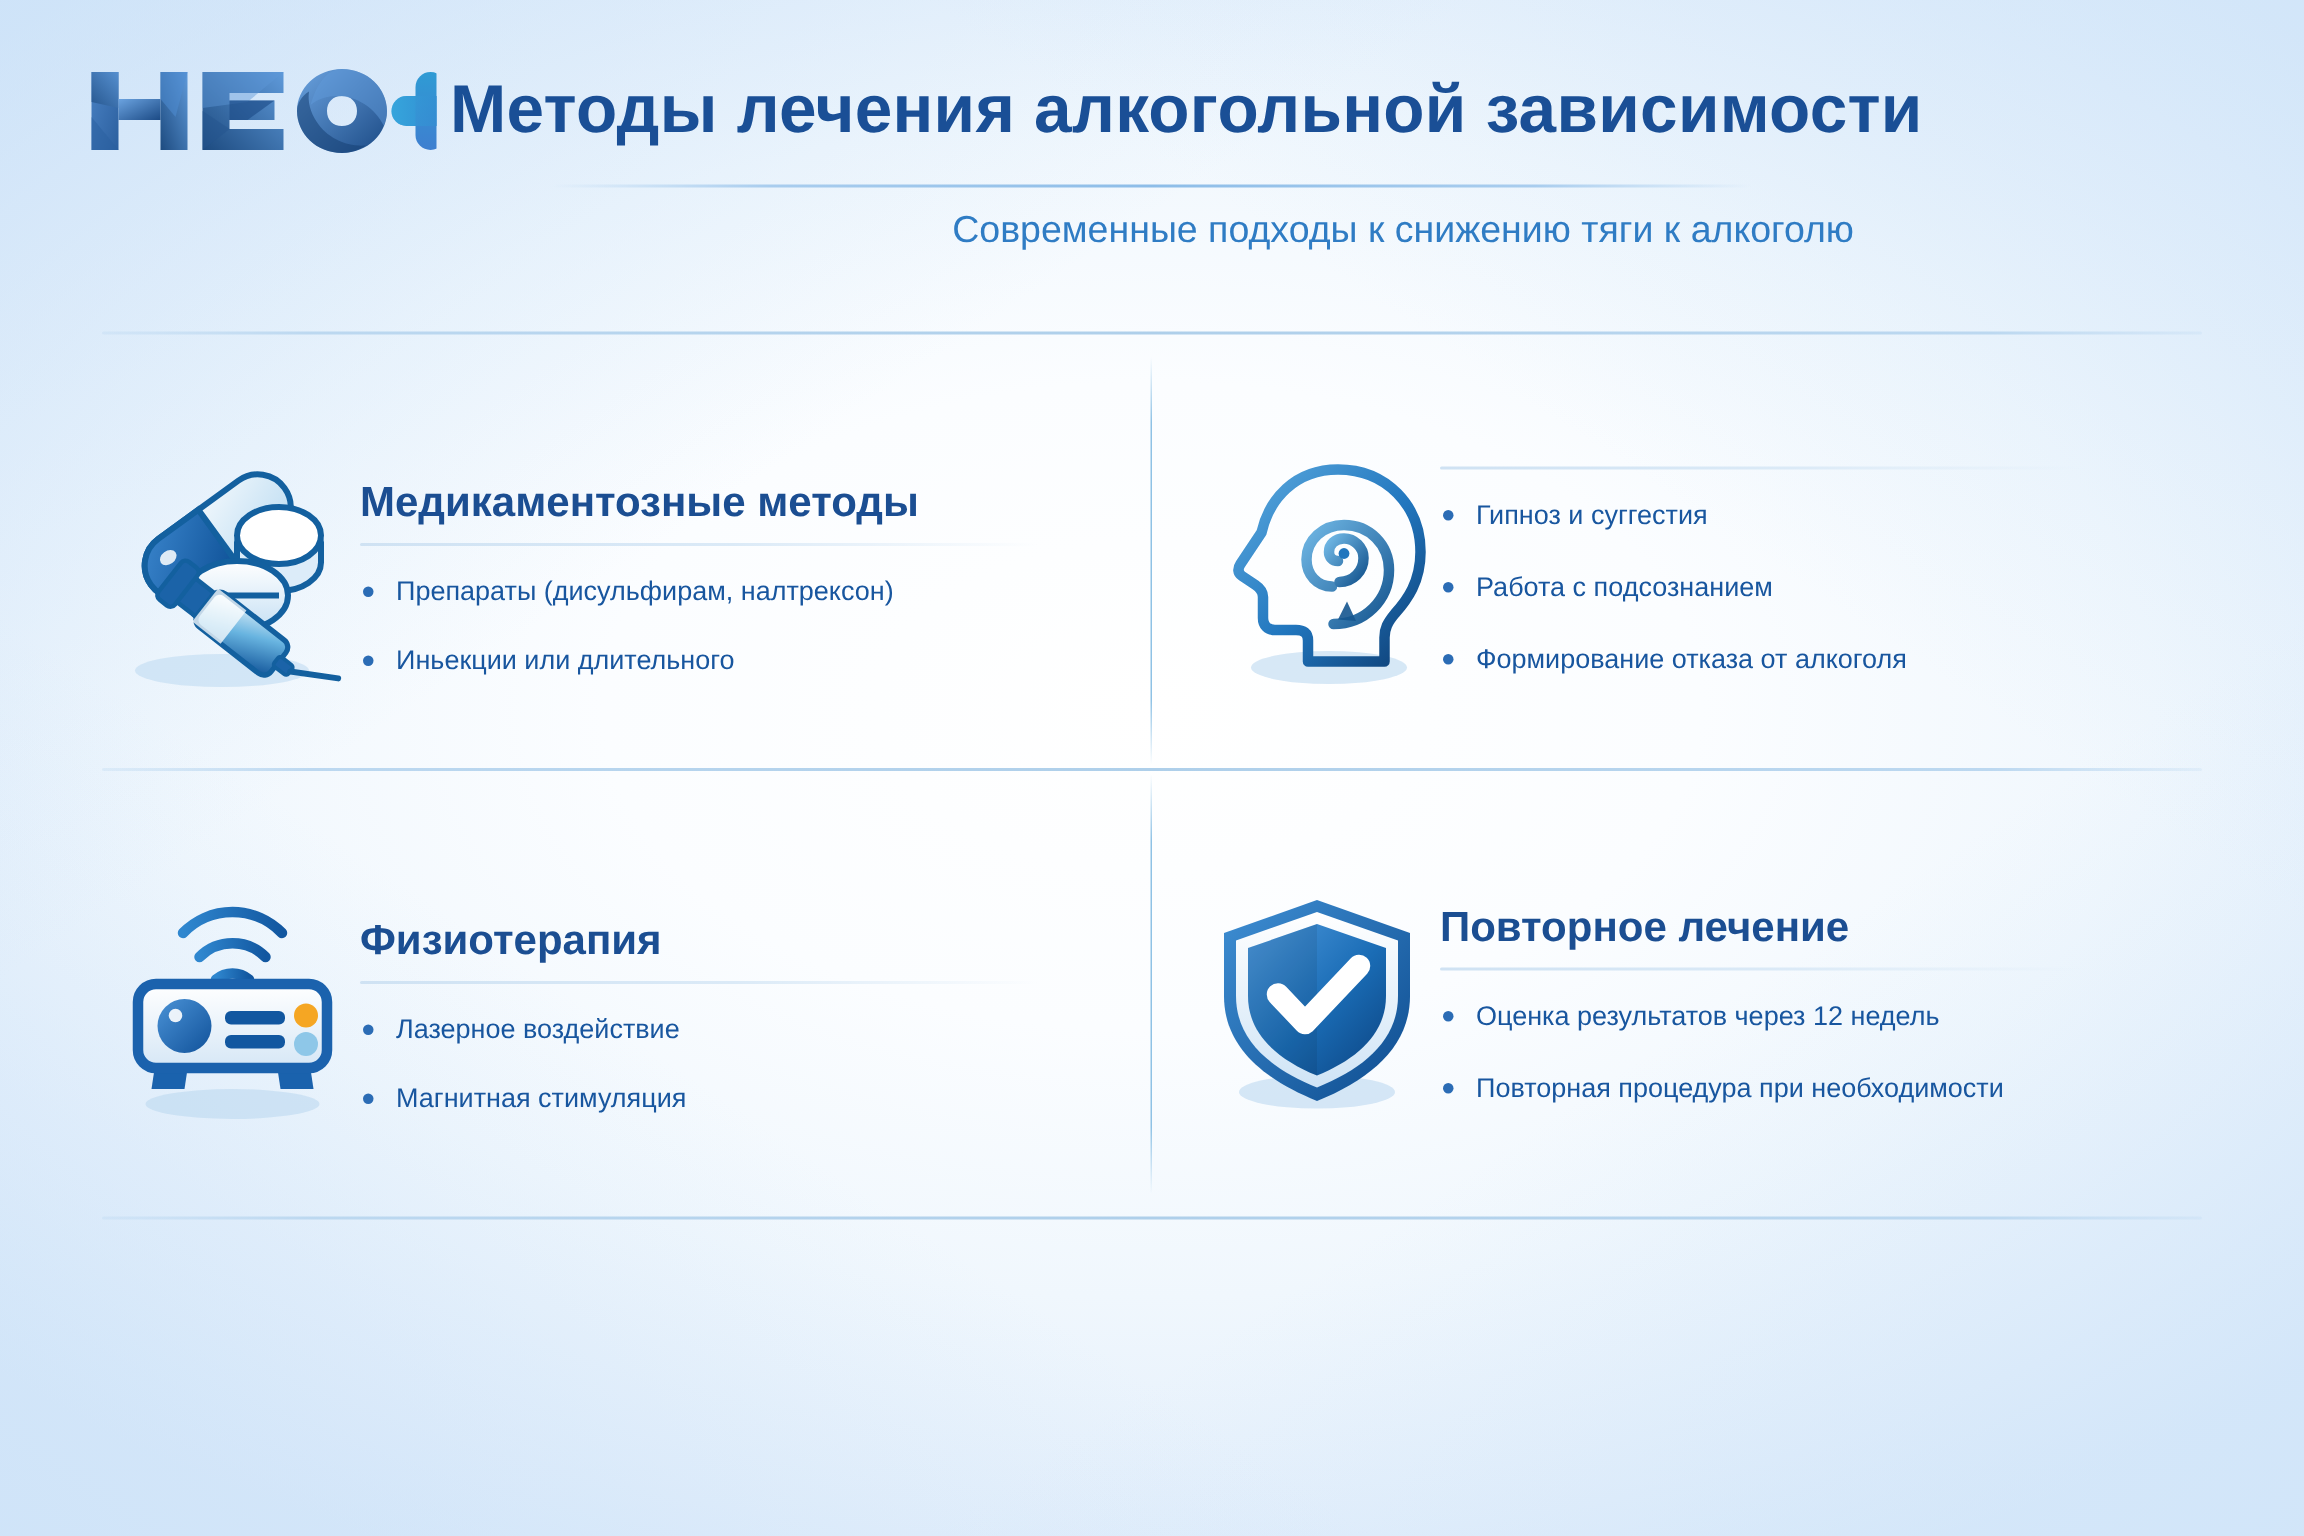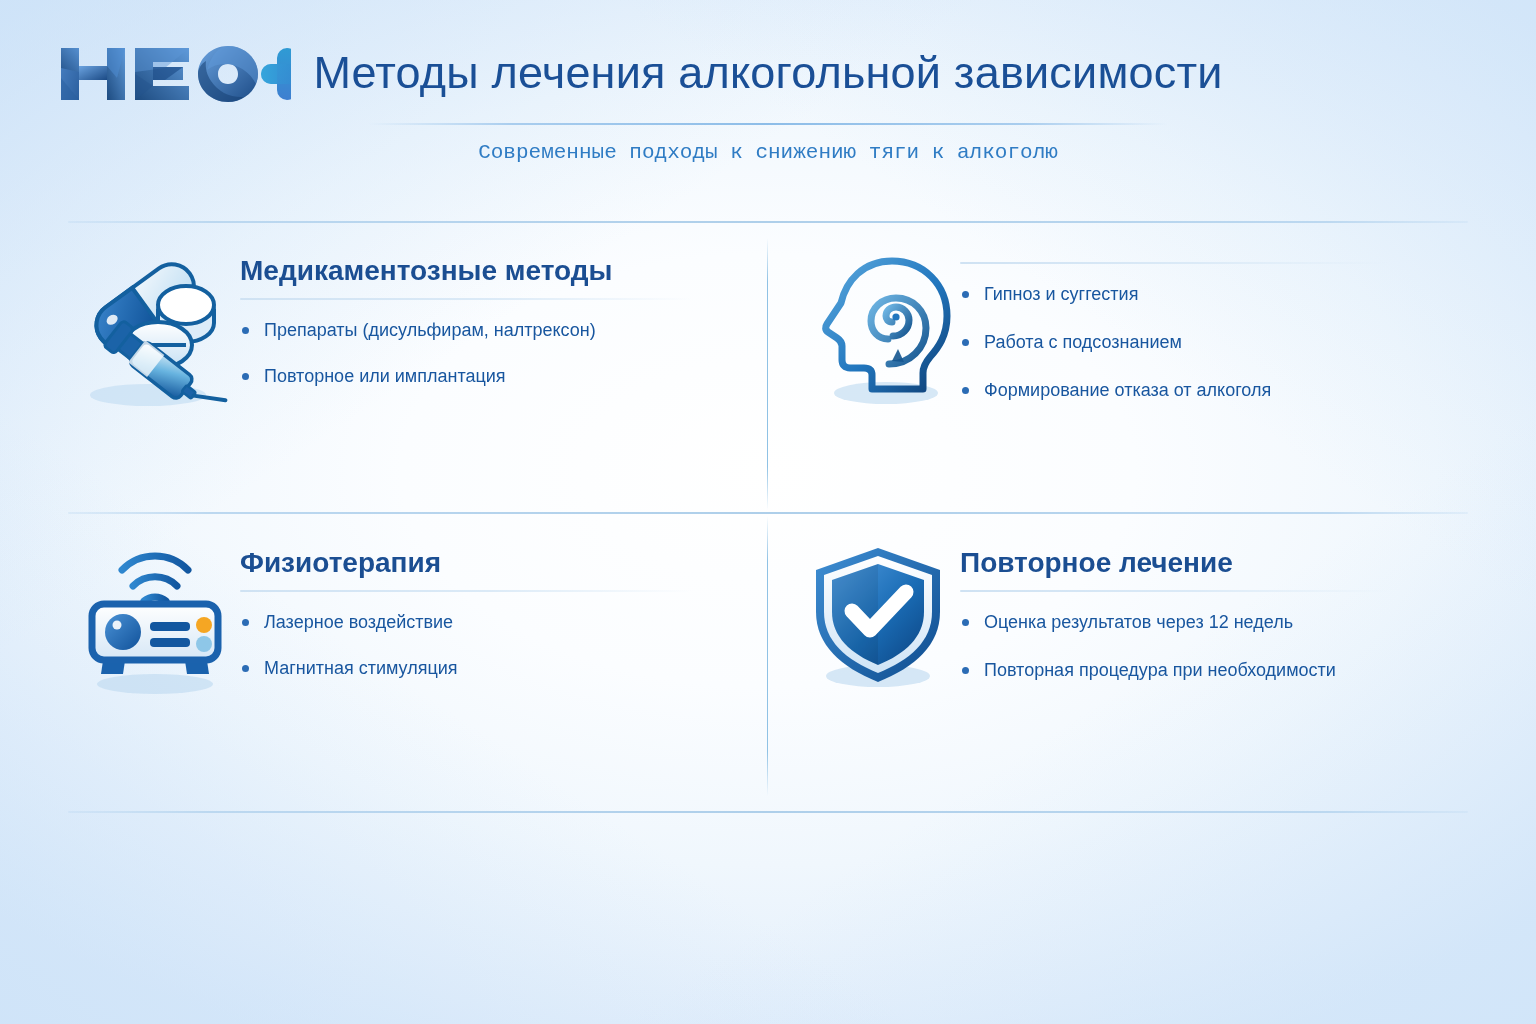--- a/index.html
+++ b/index.html
@@ -52,47 +52,46 @@
     height: 72px;
   }
   .title {
     position: absolute;
     left: 300px;
     top: 44px;
     width: 936px;
     text-align: center;
     font-size: 45px;
     line-height: 58px;
-    font-weight: 400;
+    font-weight: 700;
     letter-spacing: .2px;
     color: #1a4f96;
     white-space: nowrap;
   }
   .title-rule {
     position: absolute;
     left: 368px;
     top: 123px;
     width: 800px;
     height: 2px;
     background: linear-gradient(to right,
       rgba(160,200,238,0), #a9cdee 18%, #8dbde8 50%, #a9cdee 82%, rgba(160,200,238,0));
     border-radius: 2px;
   }
   .subtitle {
     position: absolute;
     left: 300px;
     top: 138px;
     width: 936px;
-    text-align: center;
-    font-size: 21px;
+    text-align: right;
+    font-size: 25px;
     line-height: 30px;
     font-weight: 400;
     color: #2f7cc4;
     white-space: nowrap;
-    font-family: Liberation Mono, monospace;
   }
 
   
   .hrule {
     position: absolute;
     left: 68px;
     width: 1400px;
     height: 2px;
     background: linear-gradient(to right,
       rgba(176,209,238,.25), #bcd8f0 10%, #aecfea 50%, #bcd8f0 90%, rgba(176,209,238,.2));
@@ -118,21 +117,21 @@
     left: 0;
     top: 221px;
     width: 1536px;
     height: 590px;
   }
   .card {
     position: absolute;
     width: 700px;
     height: 290px;
     display: flex;
-    align-items: flex-start;
+    align-items: center;
   }
   .card.c0 { left: 70px;  top: 8px; }
   .card.c1 { left: 800px; top: 8px; }
   .card.c2 { left: 70px;  top: 300px; }
   .card.c3 { left: 800px; top: 300px; }
 
   .card-icon {
     flex: 0 0 auto;
     width: 170px;
     height: 170px;
@@ -320,21 +319,21 @@
             <rect x="120" y="122" width="12" height="8" rx="2" fill="#1b63a8" stroke="#13609f" stroke-width="2.5"></rect>
             <line x1="132" y1="126" x2="160" y2="110" stroke="#13609f" stroke-width="4" stroke-linecap="round"></line>
           </g>
         </svg>
       </div>
       <div class="card-body">
         <div class="card-heading">Медикаментозные методы</div>
         <div class="heading-rule"></div>
         <ul class="bullets">
           <li><span class="dot"></span><span>Препараты (дисульфирам, налтрексон)</span></li>
-          <li><span class="dot"></span><span>Повторное или имплантация</span></li>
+          <li><span class="dot"></span><span>Иньекции или длительного</span></li>
         </ul>
       </div>
     </div>
 
     <div class="card c1">
       <div class="card-icon">
         <svg width="160" height="170" viewBox="0 0 160 170">
           <defs>
             <linearGradient id="headG" x1="0" y1="0" x2="1" y2="1">
               <stop offset="0" stop-color="#5ba9de"></stop>

